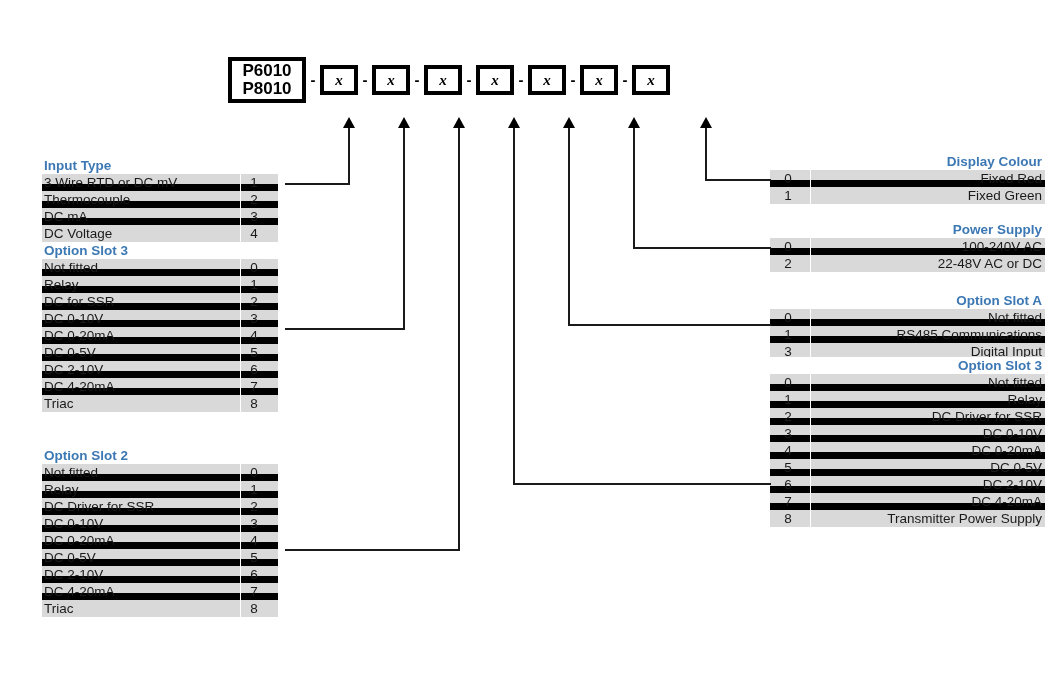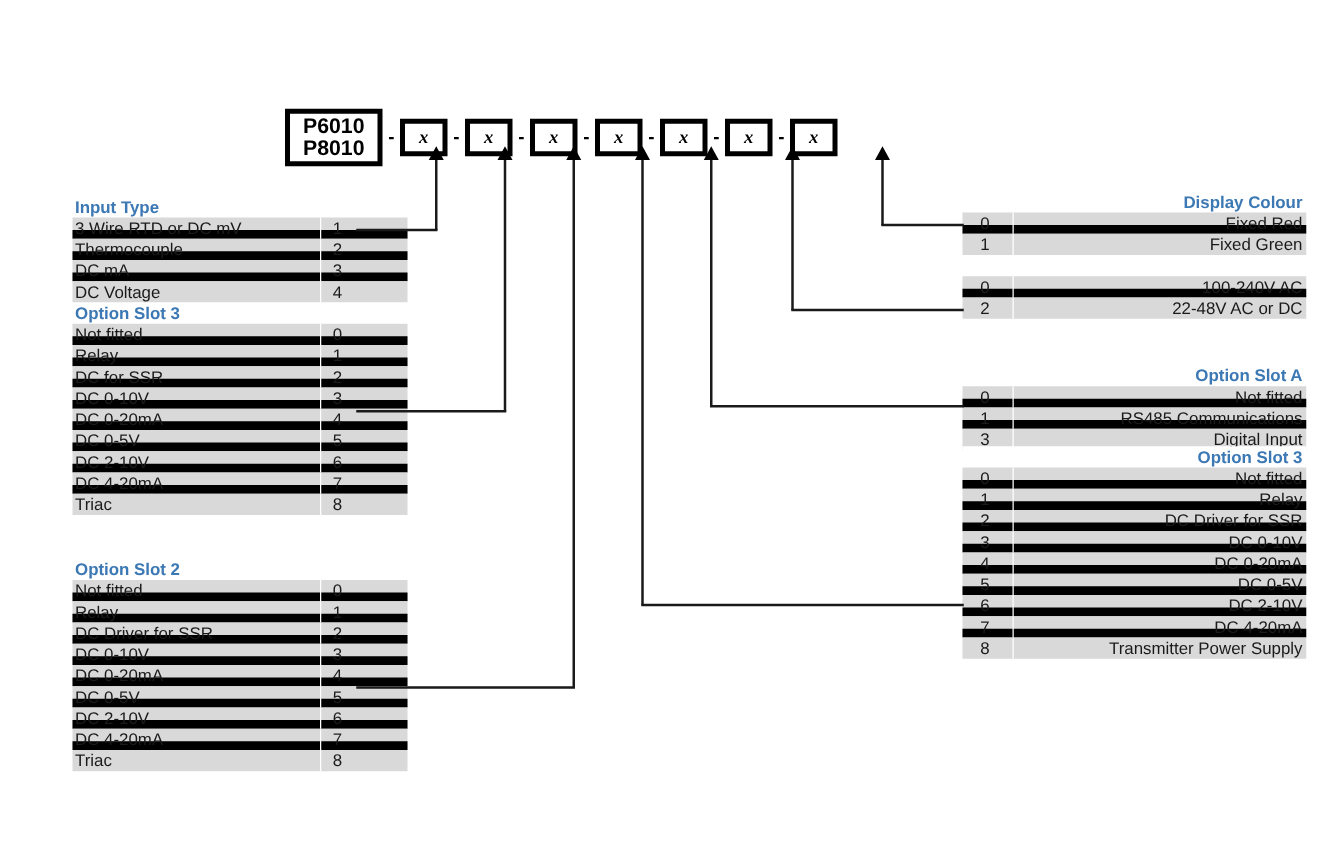--- a/index.html
+++ b/index.html
@@ -4,21 +4,21 @@
 <style>
   html,body{margin:0;padding:0;background:#ffffff;}
   body{
     width:1064px;height:675px;position:relative;overflow:hidden;
     font-family:"Liberation Sans", sans-serif;
     -webkit-font-smoothing:antialiased;
   }
   #stage{position:absolute;left:0;top:0;width:1064px;height:675px;}
 
   
-  .model-row{position:absolute;left:228px;top:86px;height:48px;display:flex;align-items:center;justify-content:flex-end;}
+  .model-row{position:absolute;left:228px;top:56px;height:48px;display:flex;align-items:center;justify-content:flex-end;}
   .model-box{
     width:78px;height:46px;border:4px solid #000;background:#fff;
     display:flex;flex-direction:column;align-items:center;justify-content:center;
     box-sizing:border-box;
   }
   .model-box .mline{
     font-family:"Liberation Sans", sans-serif;
     font-weight:bold;font-size:17px;line-height:18px;color:#000;letter-spacing:0px;
   }
   .dash{
@@ -40,21 +40,21 @@
     color:#3c78b4;font-weight:bold;font-size:13.5px;line-height:17px;height:17px;
     background:#ffffff;box-sizing:border-box;
   }
   .row{
     height:17px;line-height:17px;background:#d9d9d9;font-size:13.5px;color:#1a1a1a;
     position:relative;box-sizing:border-box;border-bottom:7px solid #000000;
   }
   .row:last-child{border-bottom:none;}
 
   
-  .tbl-left{left:58px;width:268px;}
+  .tbl-left{left:42px;width:236px;}
   .tbl-left .tbl-head{text-align:left;padding-left:2px;}
   .tbl-left .row .lbl{position:absolute;left:2px;top:0;white-space:nowrap;}
   .tbl-left .row .code{position:absolute;left:200px;top:0;width:24px;text-align:center;}
   .tbl-left .row .divider{
     position:absolute;left:198px;top:0;width:1px;height:17px;background:#ffffff;
   }
 
   
   .tbl-right{left:770px;width:275px;}
   .tbl-right .tbl-head{text-align:right;padding-right:3px;}
@@ -251,20 +251,21 @@
         <span class="lbl">Fixed Red</span>
       </div>
     <div class="row">
         <span class="code">1</span>
         <span class="divider"></span>
         <span class="lbl">Fixed Green</span>
       </div>
   </div>
 
   <div class="tbl tbl-right" style="top:221px;">
+    <div class="tbl-head">Power Supply</div>
     <div class="row">
         <span class="code">0</span>
         <span class="divider"></span>
         <span class="lbl">100-240V AC</span>
       </div>
     <div class="row">
         <span class="code">2</span>
         <span class="divider"></span>
         <span class="lbl">22-48V AC or DC</span>
       </div>

